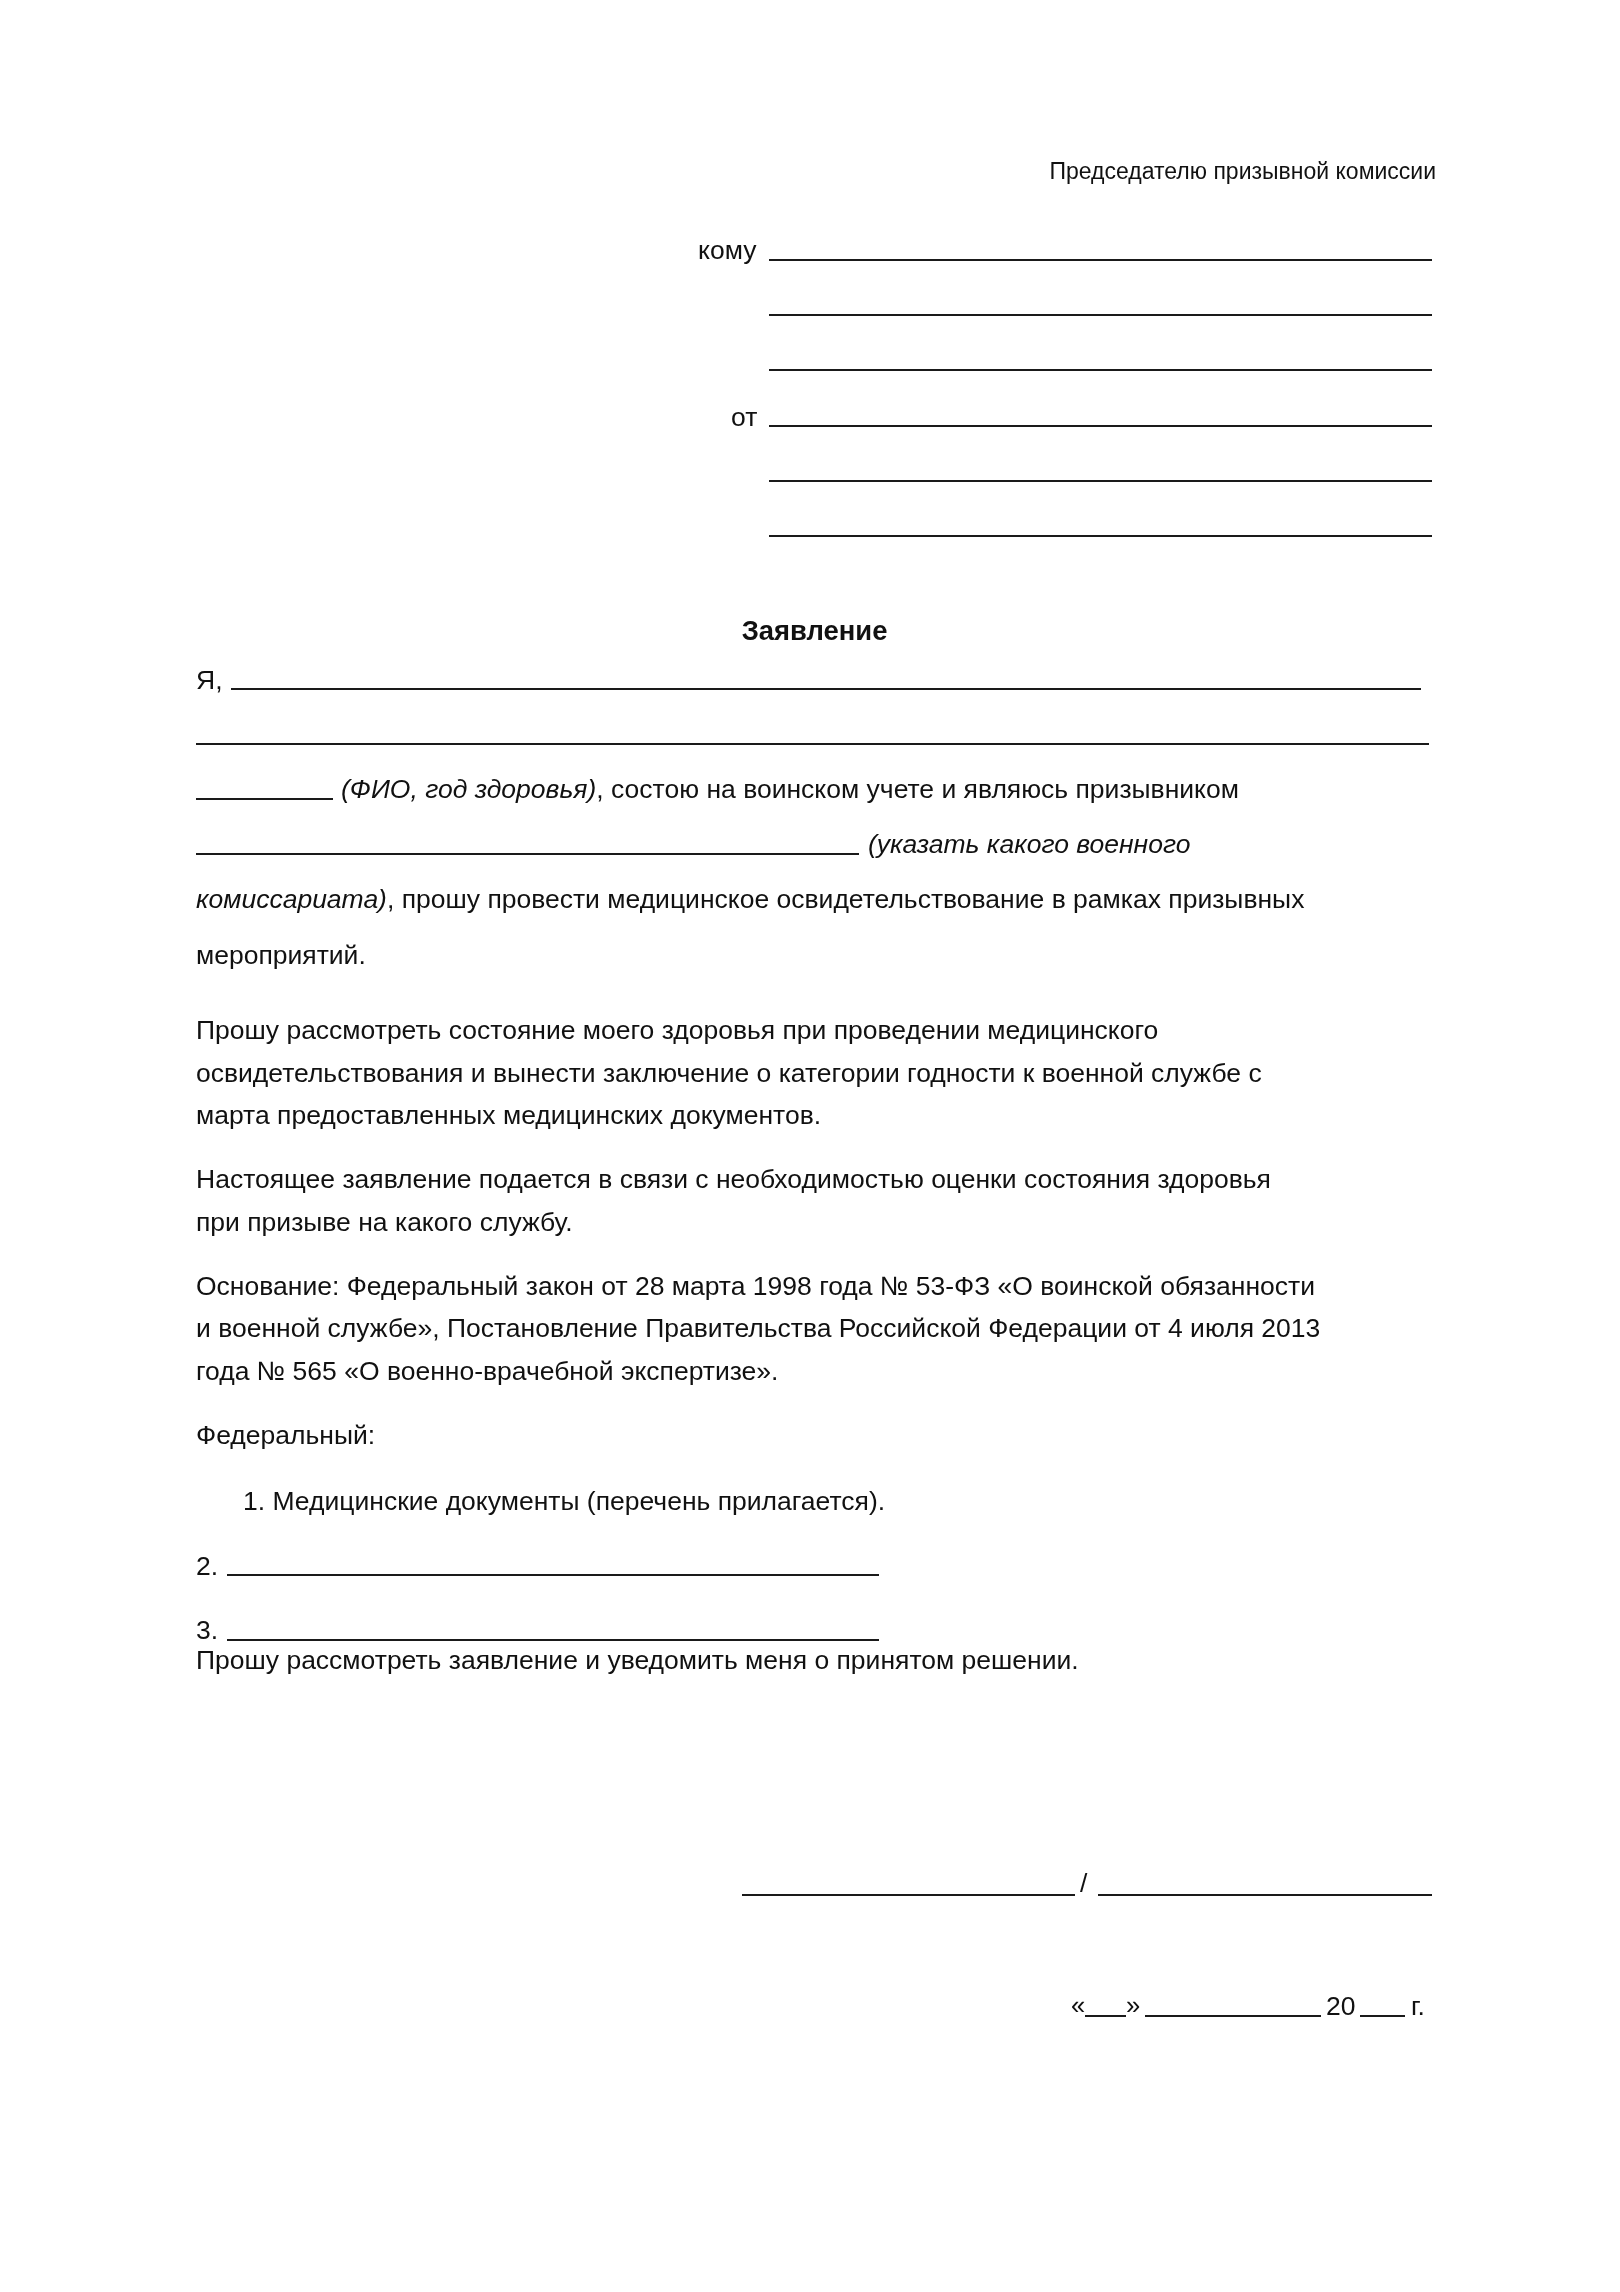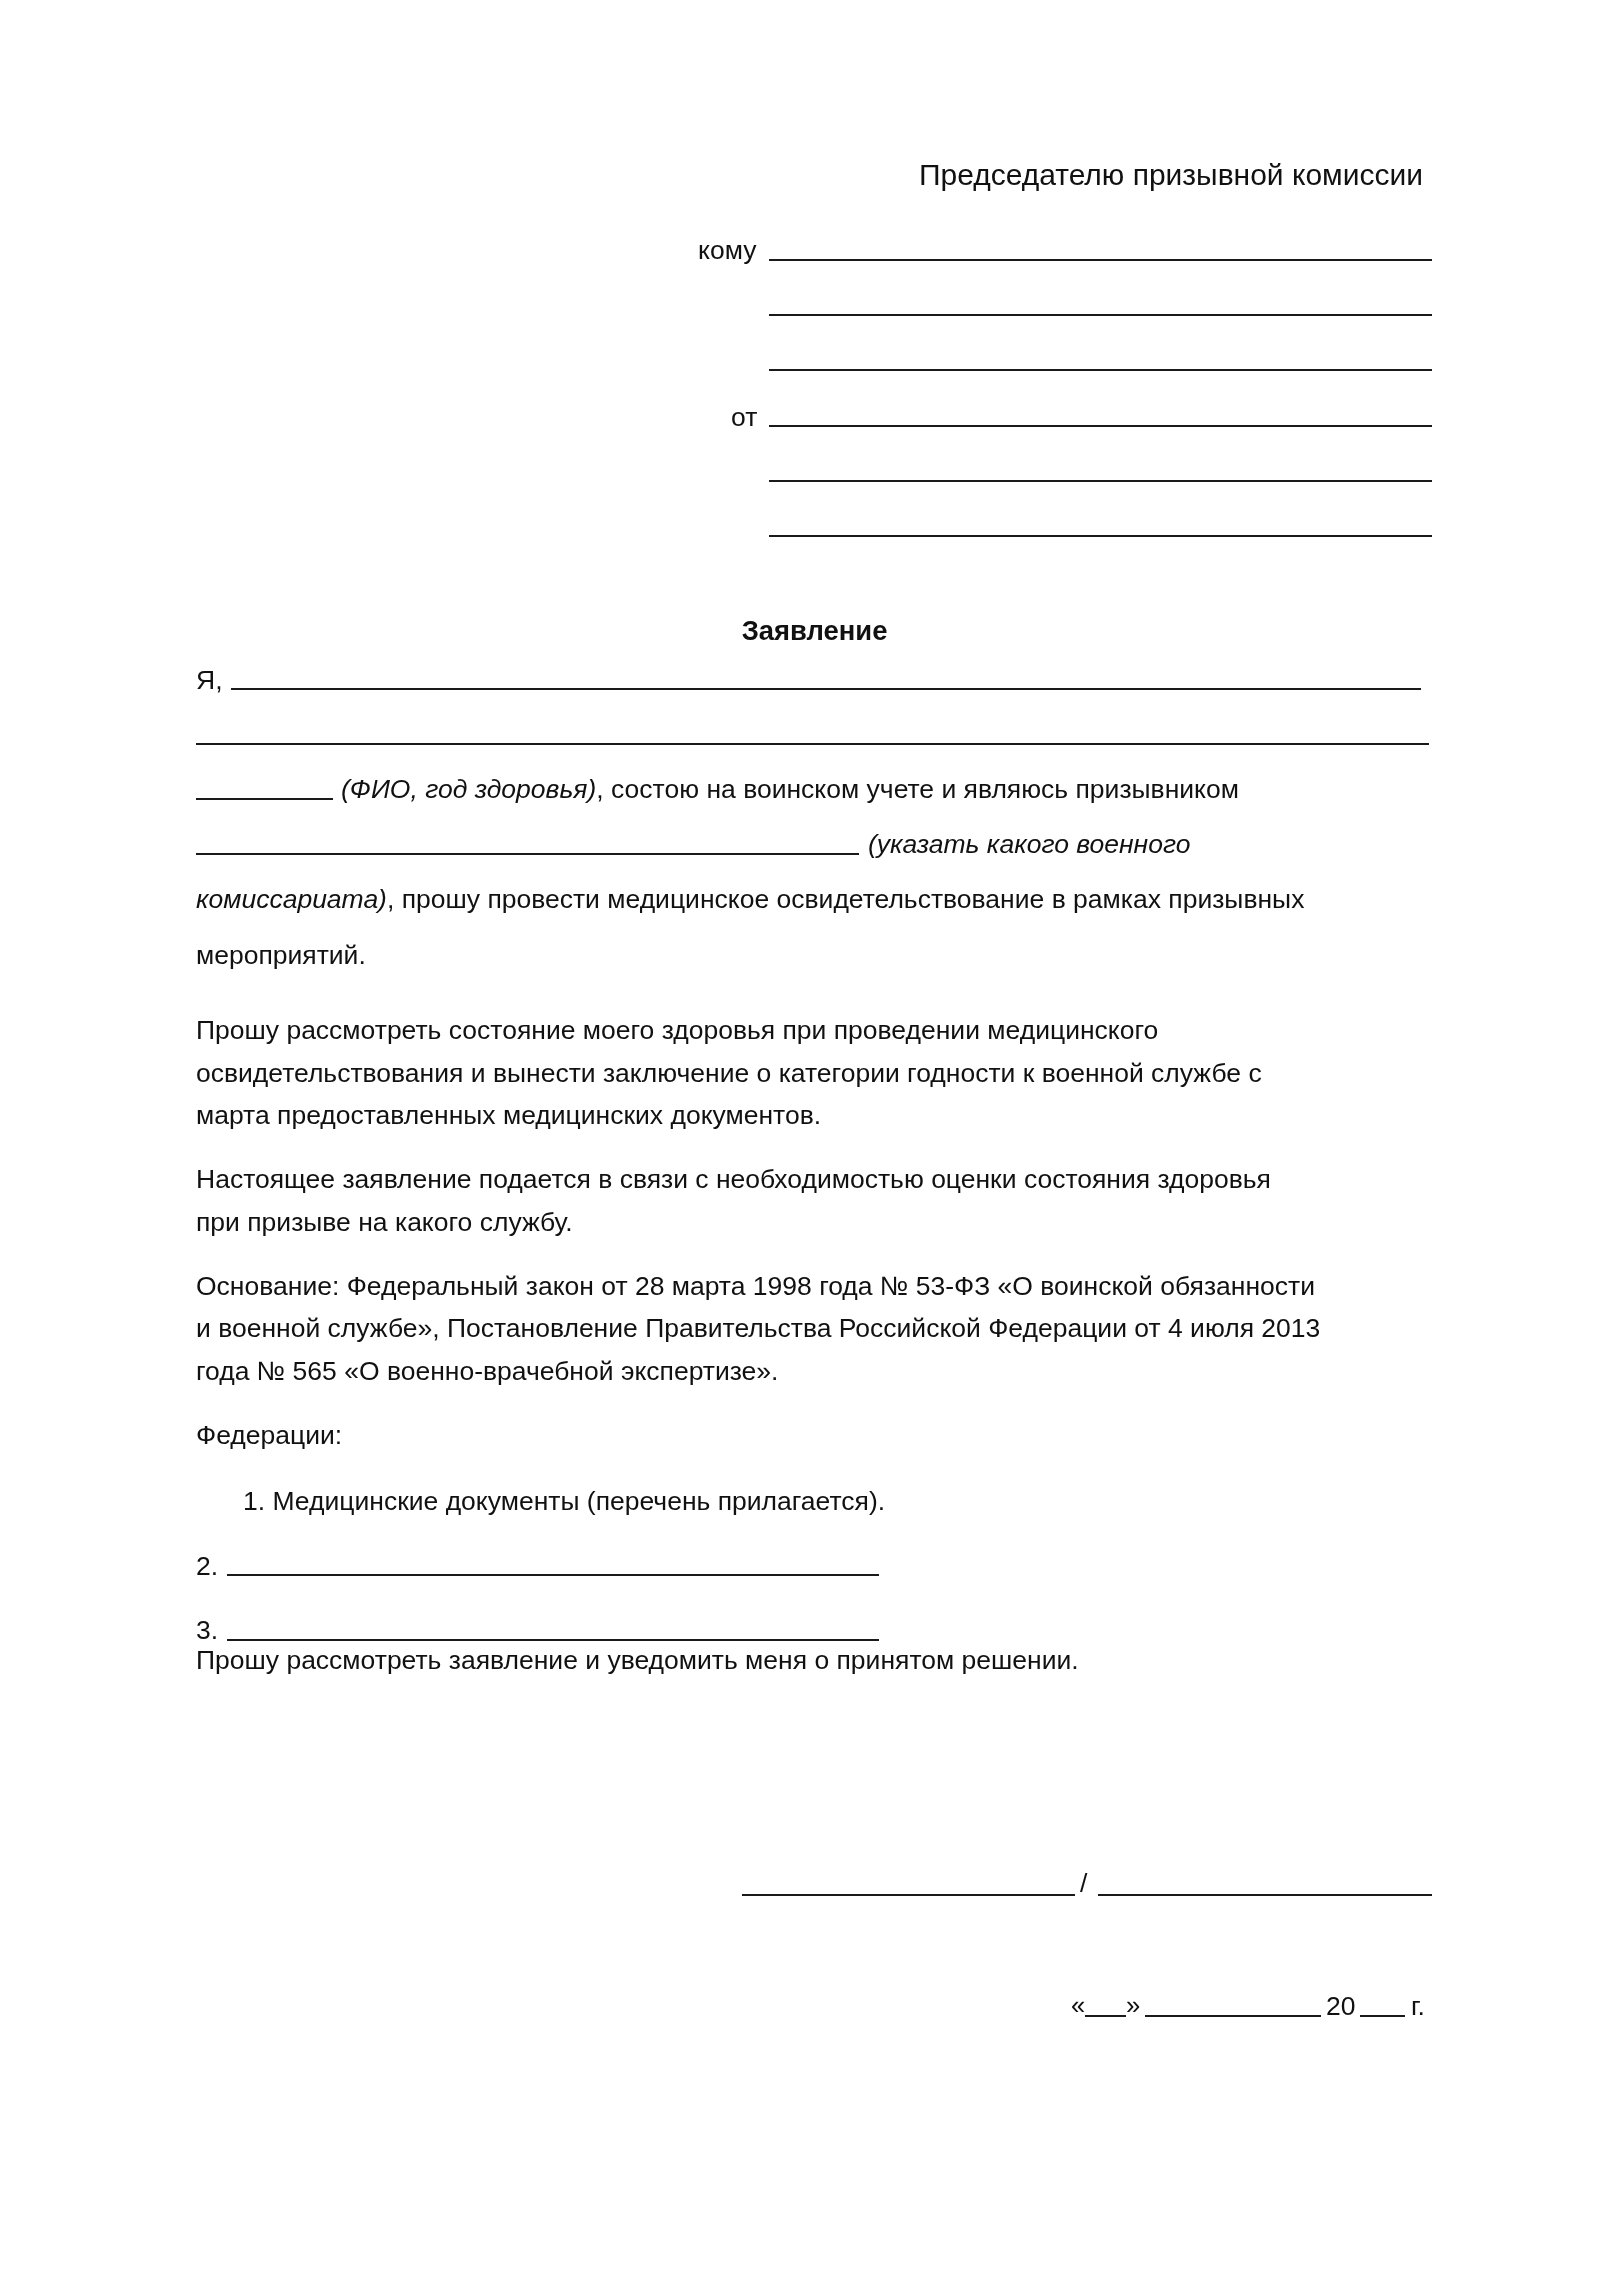--- a/index.html
+++ b/index.html
@@ -7,21 +7,21 @@
          font-family: "Liberation Sans", "DejaVu Sans", sans-serif; color: #111111; font-size: 26.5px; }
   .abs { position: absolute; white-space: nowrap; line-height: 1; }
   .line { position: absolute; height: 0; border-bottom: 2px solid #1a1a1a; }
   .it { font-style: italic; }
   .b { font-weight: bold; }
   .right { text-align: right; }
 </style>
 </head>
 <body>
 
-<div class="abs right" style="right:197px; top:160px; font-size:30px;">Председателю призывной комиссии</div>
+<div class="abs right" style="right:184px; top:160px; font-size:23px;">Председателю призывной комиссии</div>
 
 <div class="abs" style="left:698px; top:237px;">кому</div>
 <div class="line" style="left:769px; width:663px; top:259px;"></div>
 <div class="line" style="left:769px; width:663px; top:314px;"></div>
 <div class="line" style="left:769px; width:663px; top:369px;"></div>
 
 <div class="abs" style="left:731px; top:404px;">от</div>
 <div class="line" style="left:769px; width:663px; top:425px;"></div>
 <div class="line" style="left:769px; width:663px; top:480px;"></div>
 <div class="line" style="left:769px; width:663px; top:535px;"></div>
@@ -49,21 +49,21 @@
 <div class="abs" style="left:196px; top:1060px;">освидетельствования и вынести заключение о категории годности к военной службе с</div>
 <div class="abs" style="left:196px; top:1102px;">марта предоставленных медицинских документов.</div>
 
 <div class="abs" style="left:196px; top:1166px;">Настоящее заявление подается в связи с необходимостью оценки состояния здоровья</div>
 <div class="abs" style="left:196px; top:1209px;">при призыве на какого службу.</div>
 
 <div class="abs" style="left:196px; top:1273px;">Основание: Федеральный закон от 28 марта 1998 года № 53-ФЗ «О воинской обязанности</div>
 <div class="abs" style="left:196px; top:1315px;">и военной службе», Постановление Правительства Российской Федерации от 4 июля 2013</div>
 <div class="abs" style="left:196px; top:1358px;">года № 565 «О военно-врачебной экспертизе».</div>
 
-<div class="abs" style="left:196px; top:1422px;">Федерации:</div>
+<div class="abs" style="left:196px; top:1422px;">Федеральный:</div>
 
 <div class="abs" style="left:196px; top:1488px;margin-left:47px;">
   <span>1.</span>
   <span>Медицинские документы (перечень прилагается).</span>
 </div>
 
 <div class="abs" style="left:196px; top:1553px;">2.</div>
 <div class="line" style="left:227px; width:652px; top:1574px;"></div>
 
 <div class="abs" style="left:196px; top:1617px;">3.</div>

